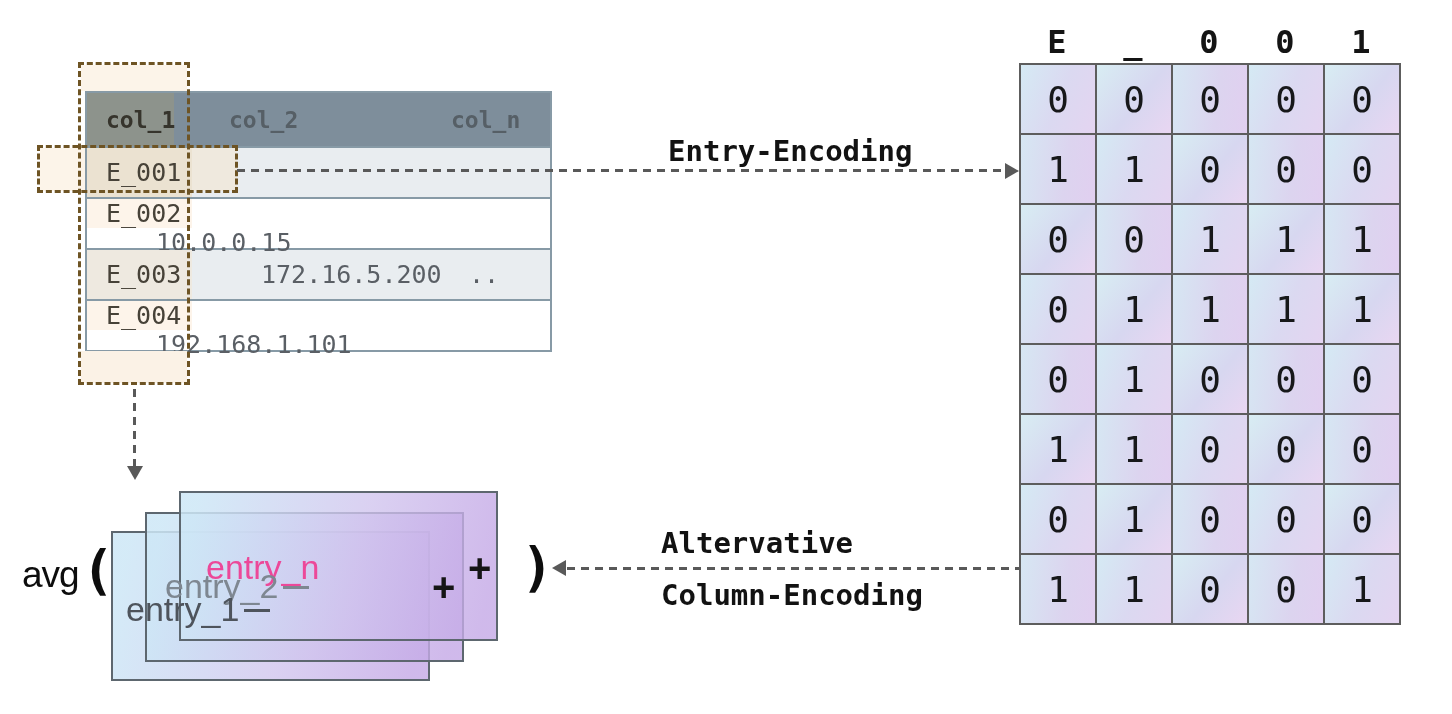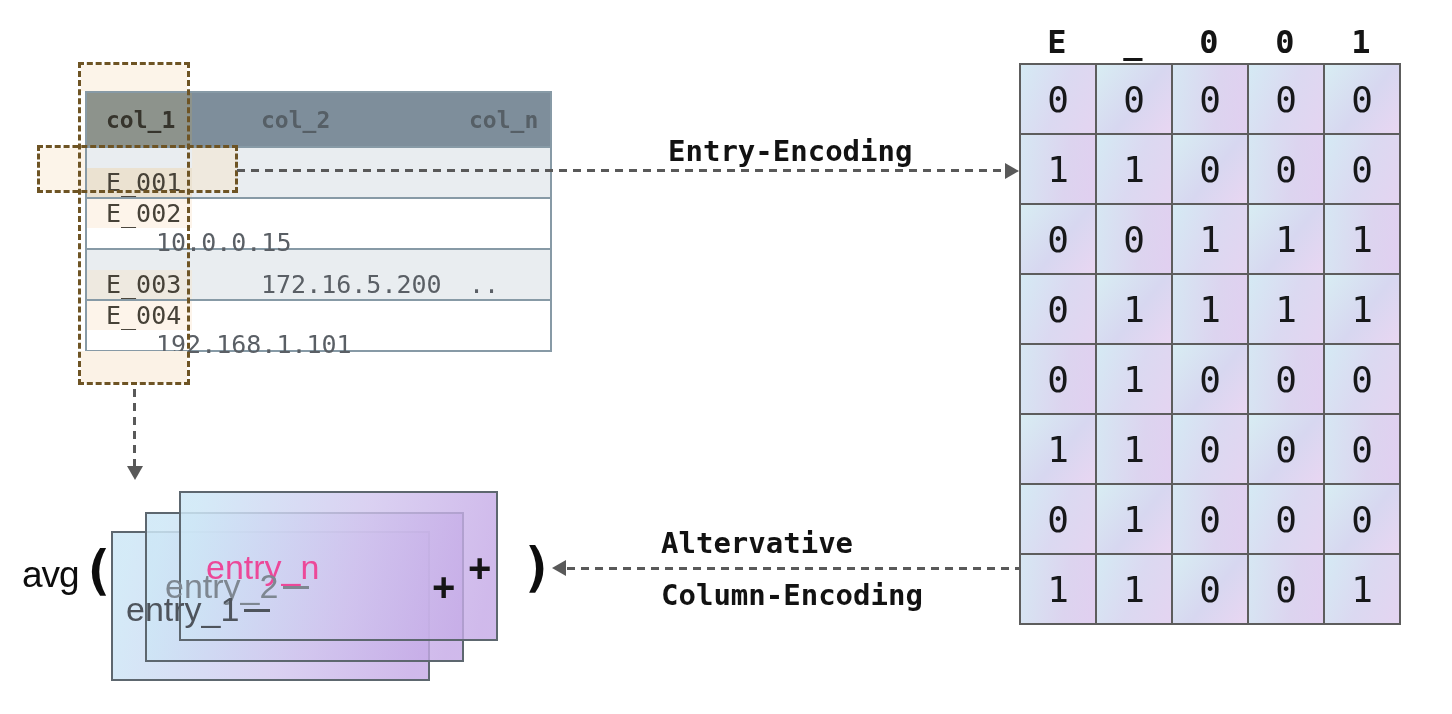--- a/index.html
+++ b/index.html
@@ -7,29 +7,29 @@
     position:relative; width:1452px; height:714px; background:#ffffff;
     font-family:"DejaVu Sans Mono", monospace; overflow:hidden;
   }
   
   .src-table {
     position:absolute; left:85px; top:91px; width:467px;
     border:2px solid #879aa6; box-sizing:border-box; z-index:2;
   }
   .t-header { display:flex; height:53px; background:#7e8e9b; }
   .t-header .hc { display:flex; align-items:center; font-weight:bold; font-size:23px; box-sizing:border-box; }
-  .hc.c1 { width:105px; padding-left:19px; background:#8d938c; color:#36342c; }
-  .hc.c2 { width:240px; padding-left:69px; color:#565f66; }
+  .hc.c1 { width:87px; padding-left:19px; background:#8d938c; color:#36342c; }
+  .hc.c2 { width:240px; padding-left:55px; color:#565f66; }
   .hc.c3 { flex:1; padding-left:37px; color:#565f66;text-align:center; }
   .t-row { display:flex; height:49px; border-top:2px solid #879aa6; font-size:25px; }
   .t-row .tc { display:flex; align-items:center; box-sizing:border-box; color:#5a5f65; }
   .tc.c1 { width:105px; padding-left:19px; color:#474238; }
   .tc.c2 { width:240px; padding-left:69px; }
   .tc.c3 { flex:1; padding-left:37px; }
-  .bg-gray { background:#e9edf0;align-items:flex-end; }
+  .bg-gray { background:#e9edf0; }
   .bg-white { background:#ffffff;flex-direction:column; }
   .c1-beige { background:#ebe2d1; }
   .c1-cream { background:#fdf4ea; }
   .c1-gray  { background:#eee9e0; }
   
   .patch { position:absolute; z-index:3; }
   .patch-top    { left:81px;  top:65px;  width:106px; height:26px; background:#fcf4e9; }
   .patch-bottom { left:81px;  top:351px; width:106px; height:32px; background:#fbf2e6; }
   .patch-left   { left:40px;  top:148px; width:45px;  height:43px; background:#fcf4e9; }
   .patch-right  { left:192px; top:148px; width:45px;  height:43px; background:#efe9de; }

